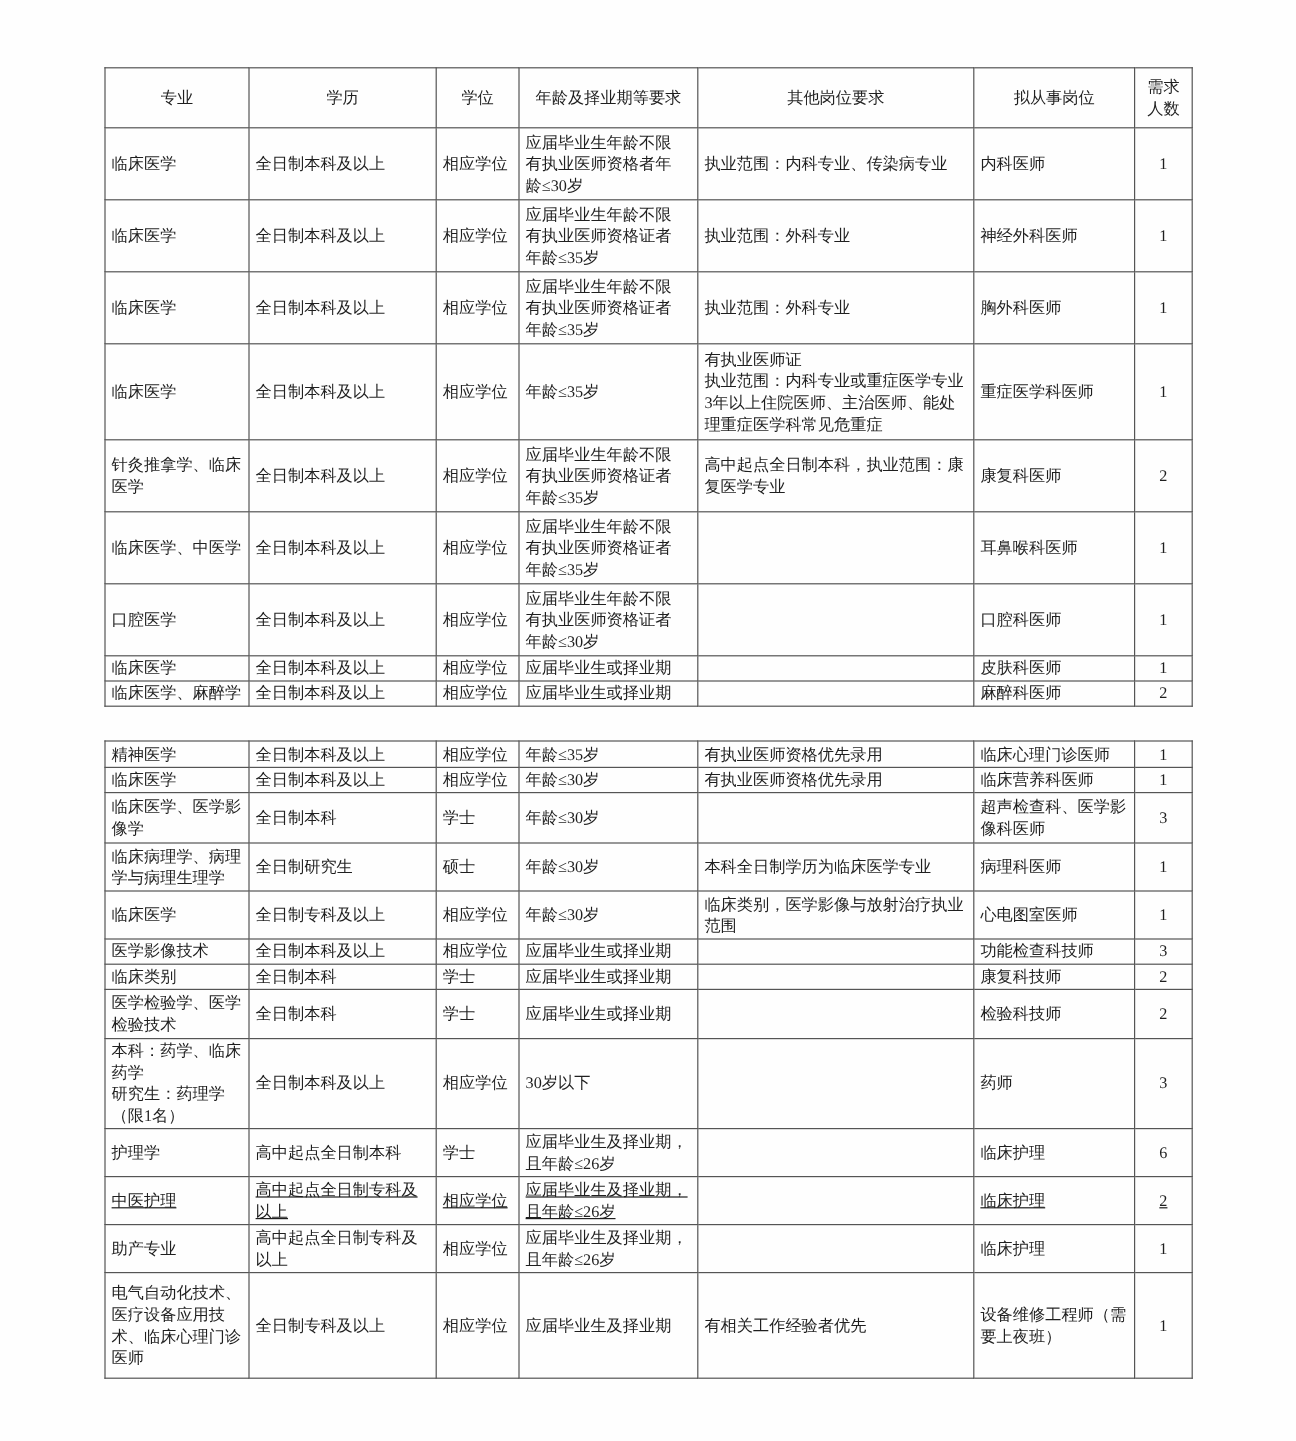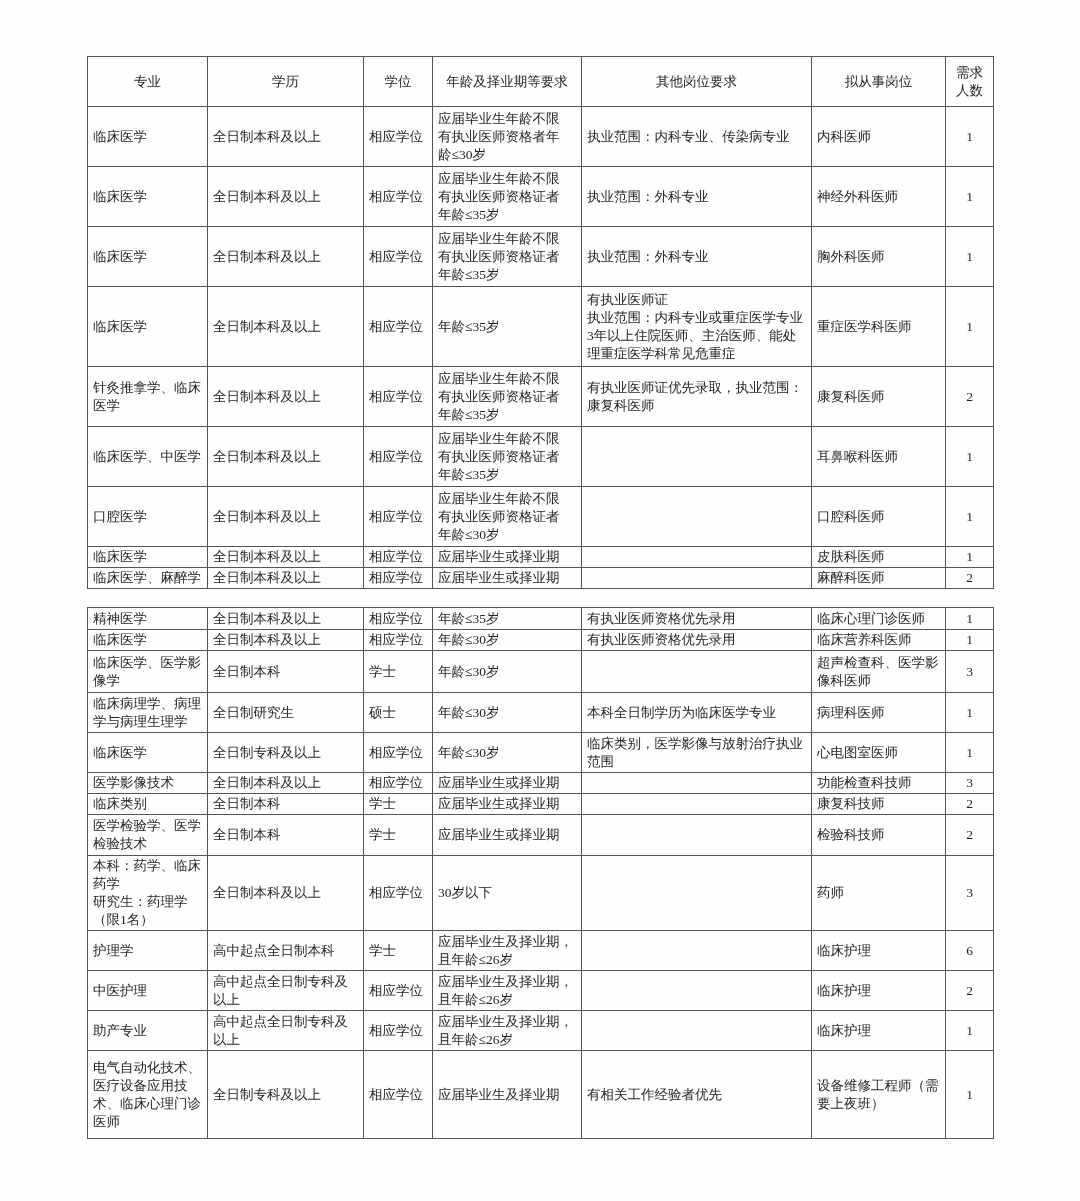--- a/index.html
+++ b/index.html
@@ -22,21 +22,21 @@
   }
   table.job-table{
     border-collapse:collapse;
     table-layout:fixed;
     width:906px;
     font-size:13.5px;
     line-height:18px;
     color:var(--text-color);
   }
   table.job-table.second{
-    margin-top:18px;
+    margin-top:28px;
   }
   .job-table th,.job-table td{
     border:1px solid var(--border-color);
     padding:1px 5px;
     vertical-align:middle;
     text-align:left;
     white-space:pre-line;
     overflow:hidden;
     word-break:break-word;
   }
@@ -121,21 +121,21 @@
           <td>重症医学科医师</td>
           <td class="num">1</td>
         </tr>
         <tr style="height: 60px; font-family: Liberation Serif, serif;">
           <td>针灸推拿学、临床医学</td>
           <td>全日制本科及以上</td>
           <td>相应学位</td>
           <td>应届毕业生年龄不限
 有执业医师资格证者
 年龄≤35岁</td>
-          <td>有执业医师证优先录取，执业范围：康复科医师</td>
+          <td>高中起点全日制本科，执业范围：康复医学专业</td>
           <td>康复科医师</td>
           <td class="num">2</td>
         </tr>
         <tr style="height: 60px;">
           <td>临床医学、中医学</td>
           <td>全日制本科及以上</td>
           <td>相应学位</td>
           <td>应届毕业生年龄不限
 有执业医师资格证者
 年龄≤35岁</td>
@@ -272,21 +272,21 @@
         <tr style="height: 40px;">
           <td>护理学</td>
           <td>高中起点全日制本科</td>
           <td>学士</td>
           <td>应届毕业生及择业期，
 且年龄≤26岁</td>
           <td></td>
           <td>临床护理</td>
           <td class="num">6</td>
         </tr>
-        <tr style="height: 40px;">
+        <tr style="height: 40px; text-decoration: underline;">
           <td>中医护理</td>
           <td>高中起点全日制专科及以上</td>
           <td>相应学位</td>
           <td>应届毕业生及择业期，
 且年龄≤26岁</td>
           <td></td>
           <td>临床护理</td>
           <td class="num">2</td>
         </tr>
         <tr style="height: 40px;">

